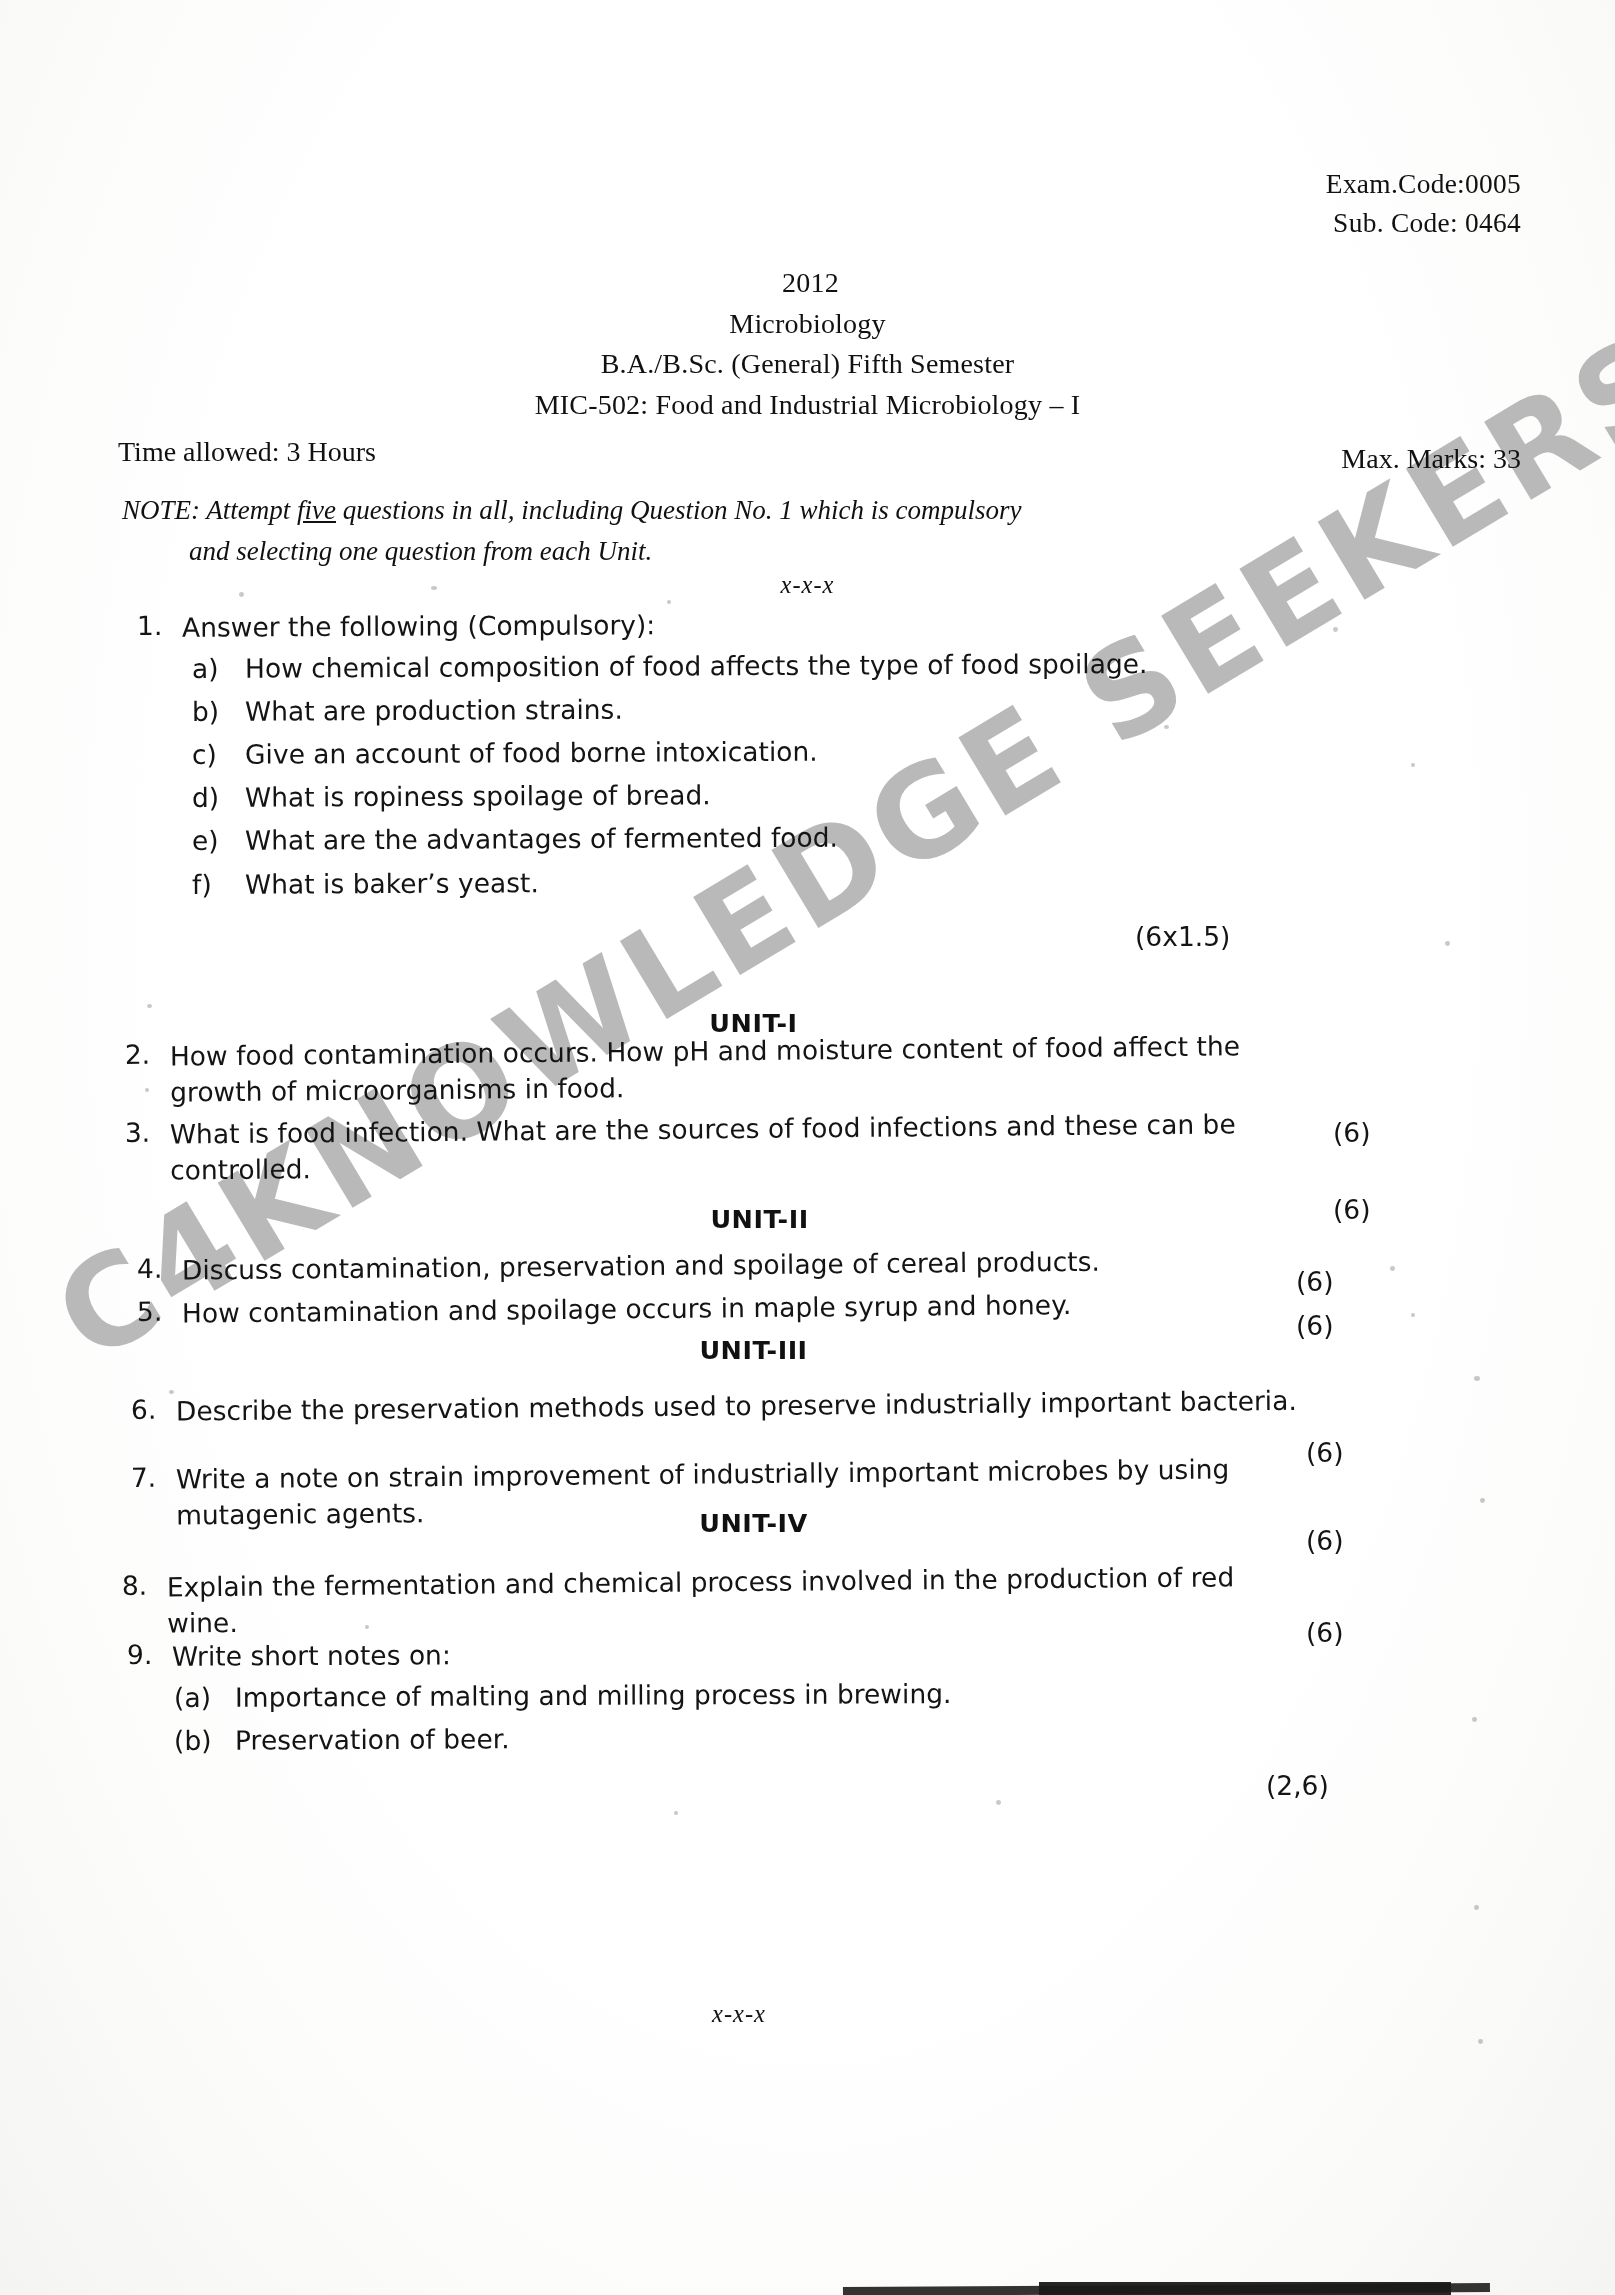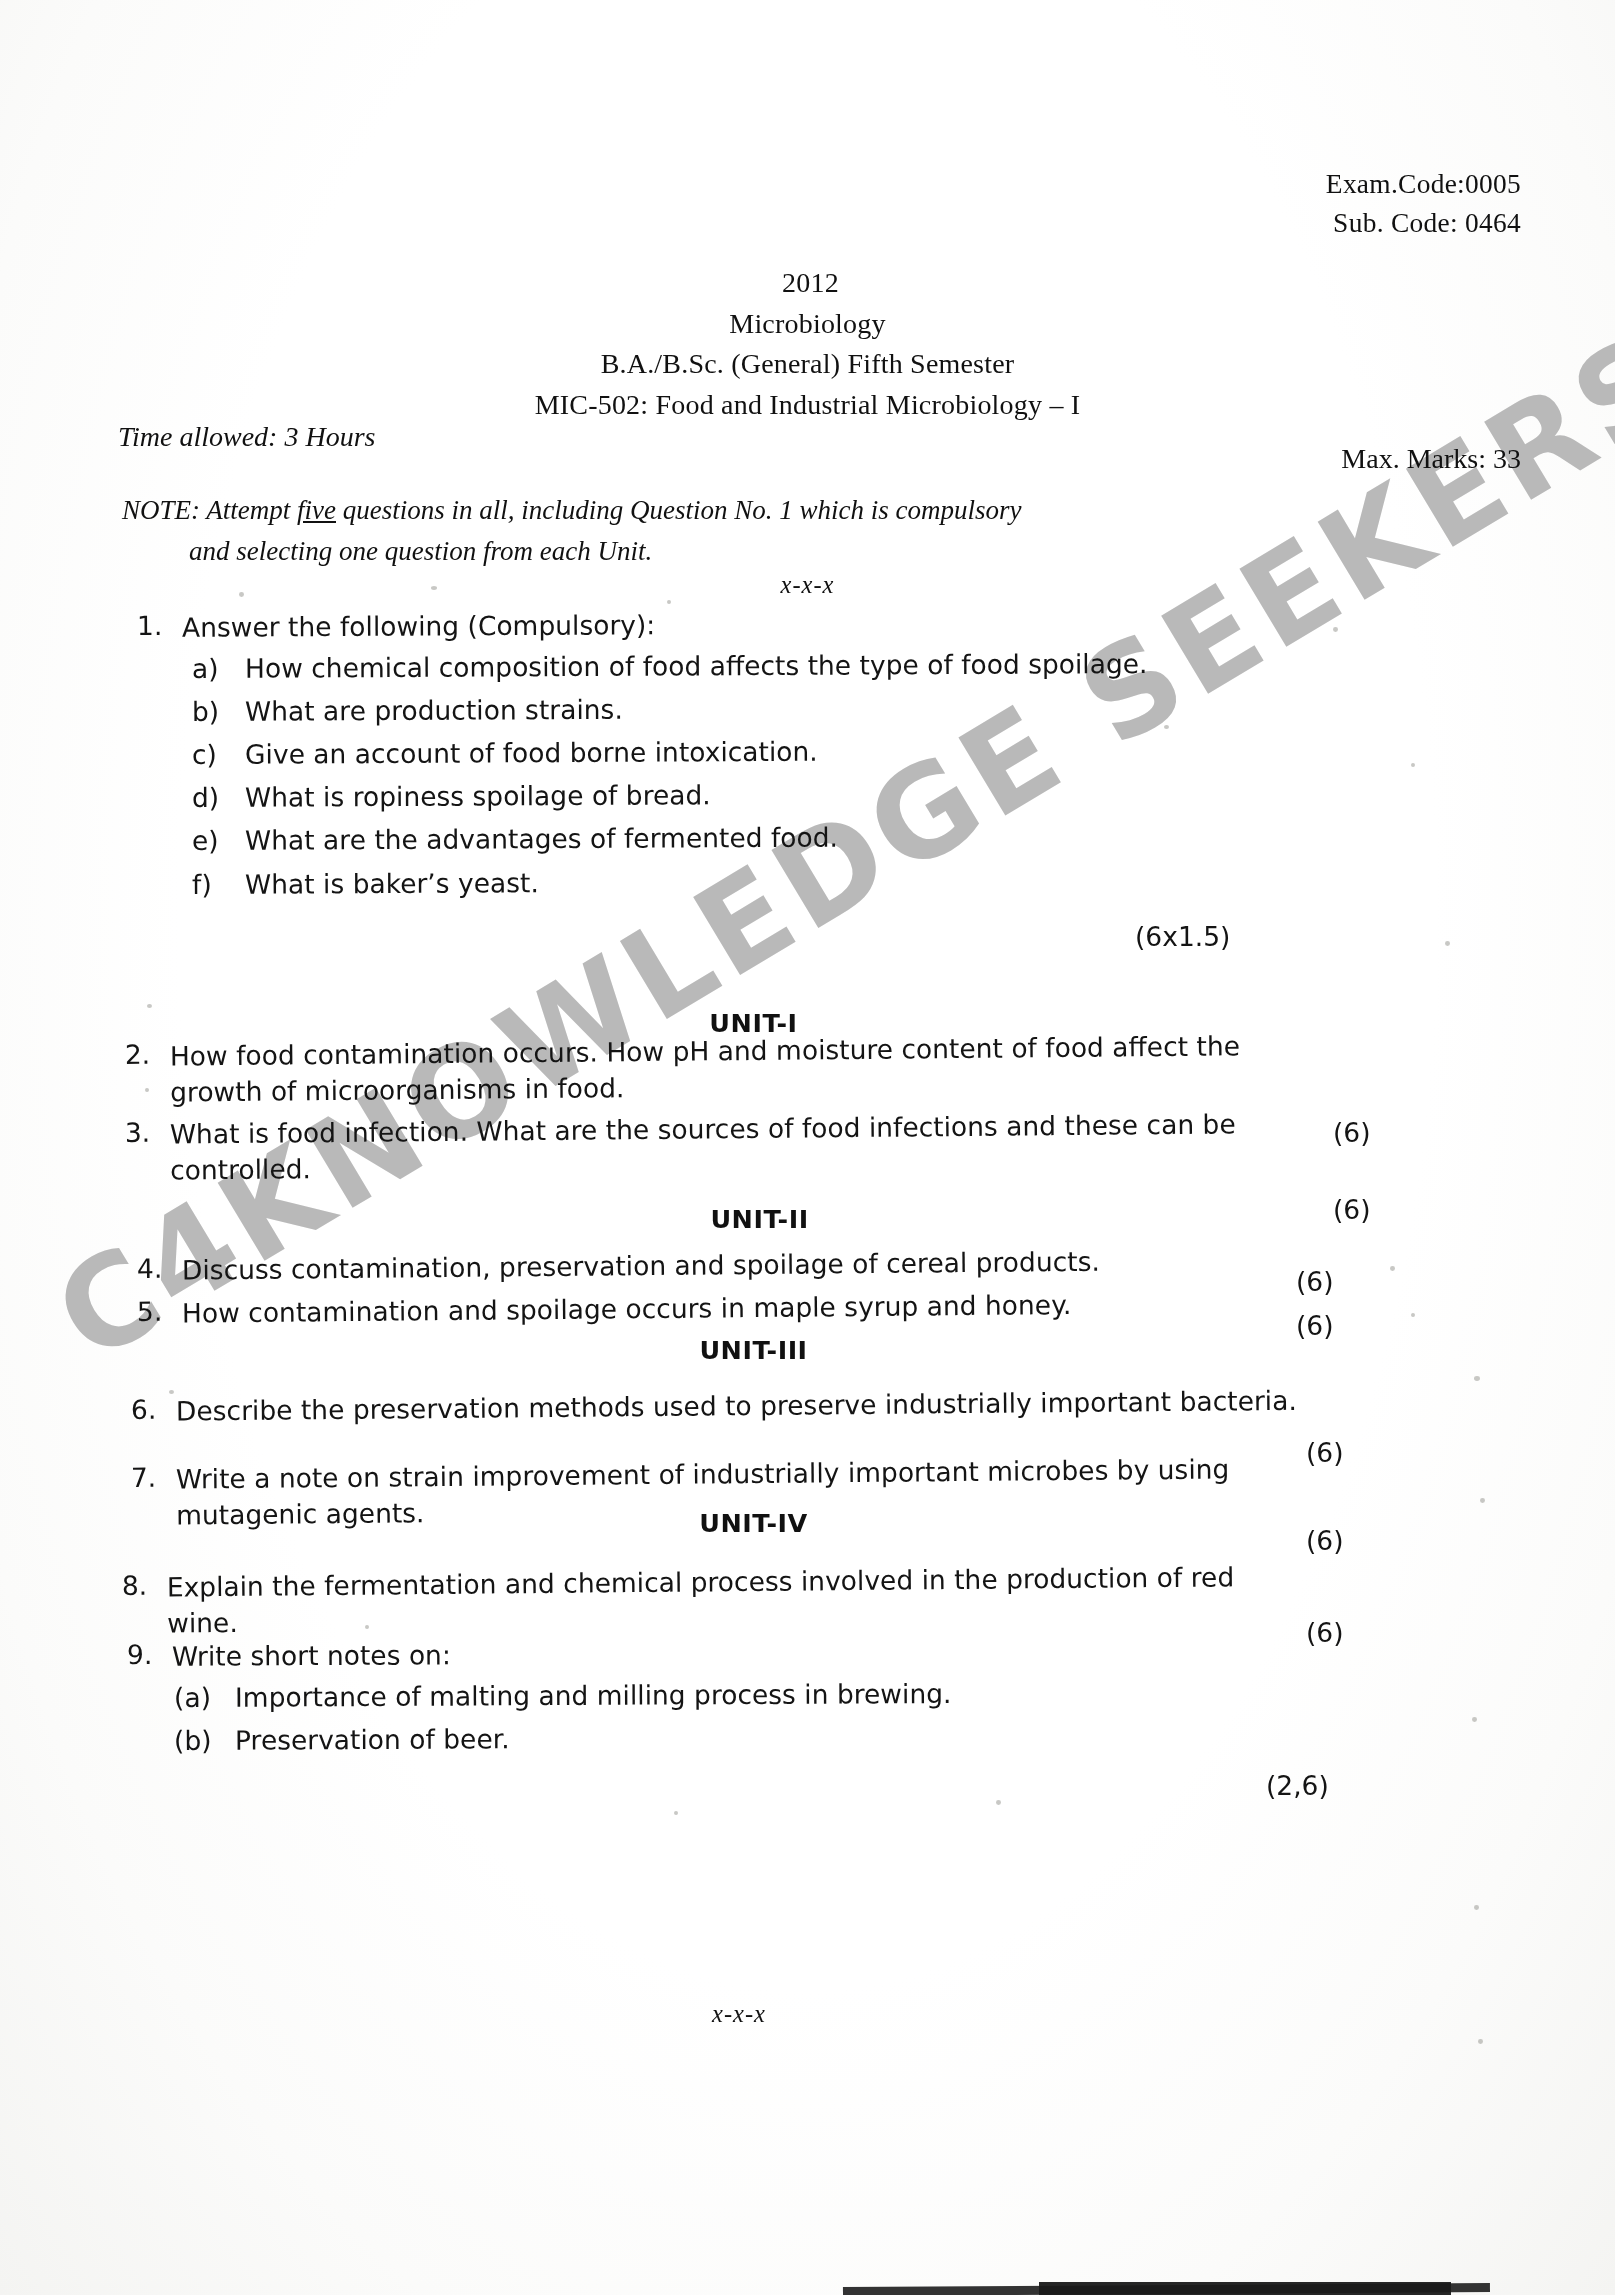--- a/index.html
+++ b/index.html
@@ -109,21 +109,21 @@
   }
   .title-block .year { margin-left: 5.9px; }
 
   .meta-row {
     position: absolute;
     left: 118px;
     right: 94px;
     top: 421px;
     font-size: 28px;
   }
-  .meta-row .left { position: absolute; left: 0; top: 0; font-style: italic; }
+  .meta-row .left { position: absolute; left: 0; top: 15px; }
   .meta-row .right { position: absolute; right: 0; top: 21.6px; }
 
   .note {
     position: absolute;
     left: 122px;
     right: 88px;
     top: 490px;
     font-family: "Liberation Serif", "DejaVu Serif", serif;
     font-style: italic;
     font-size: 27px;

